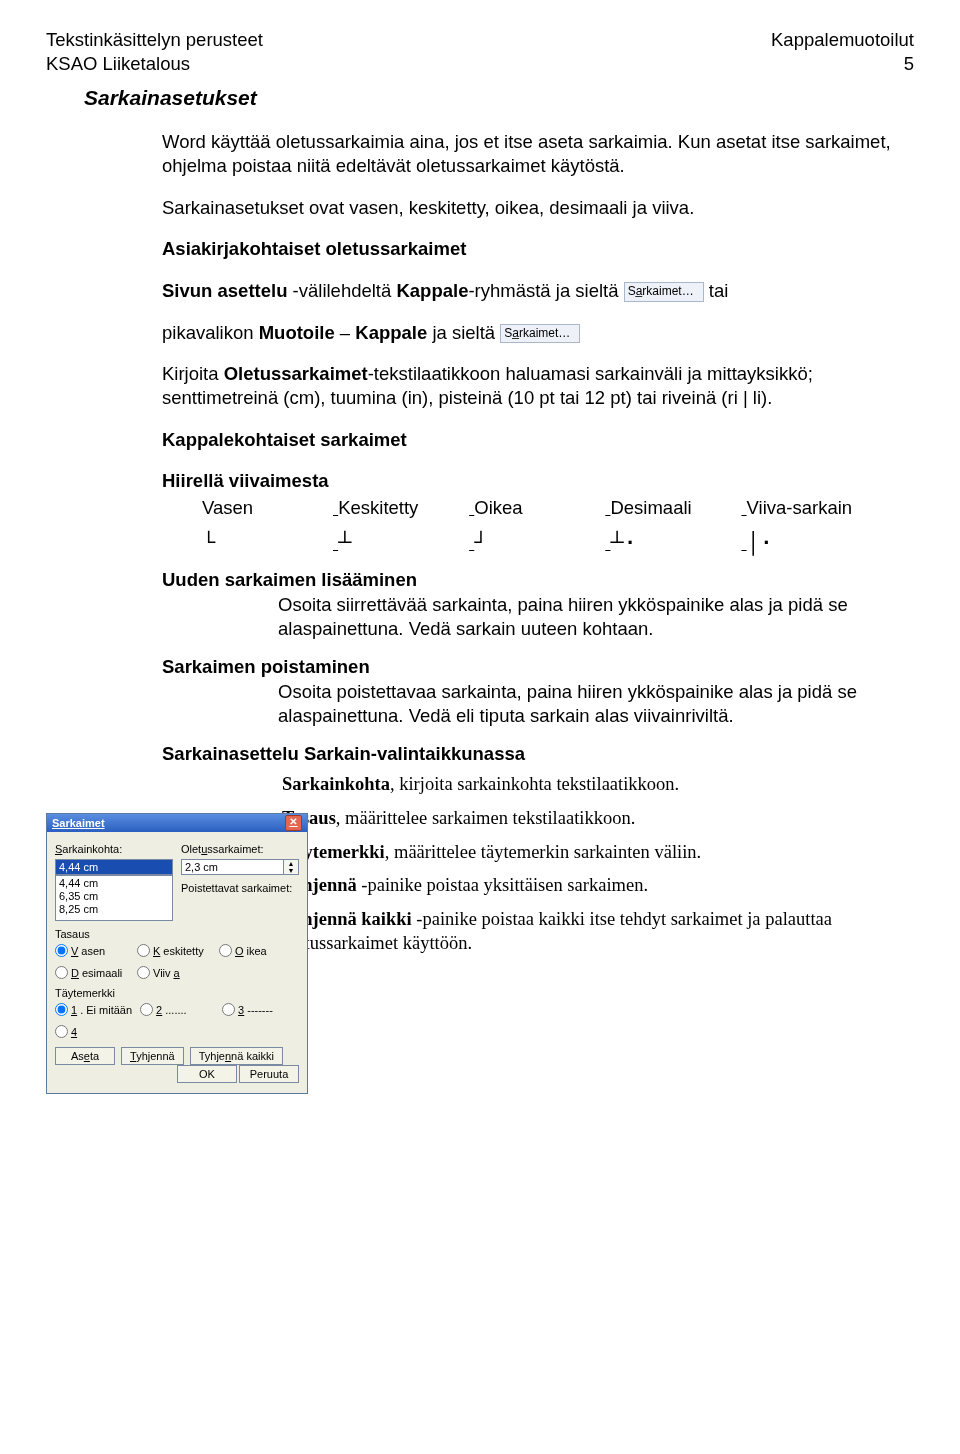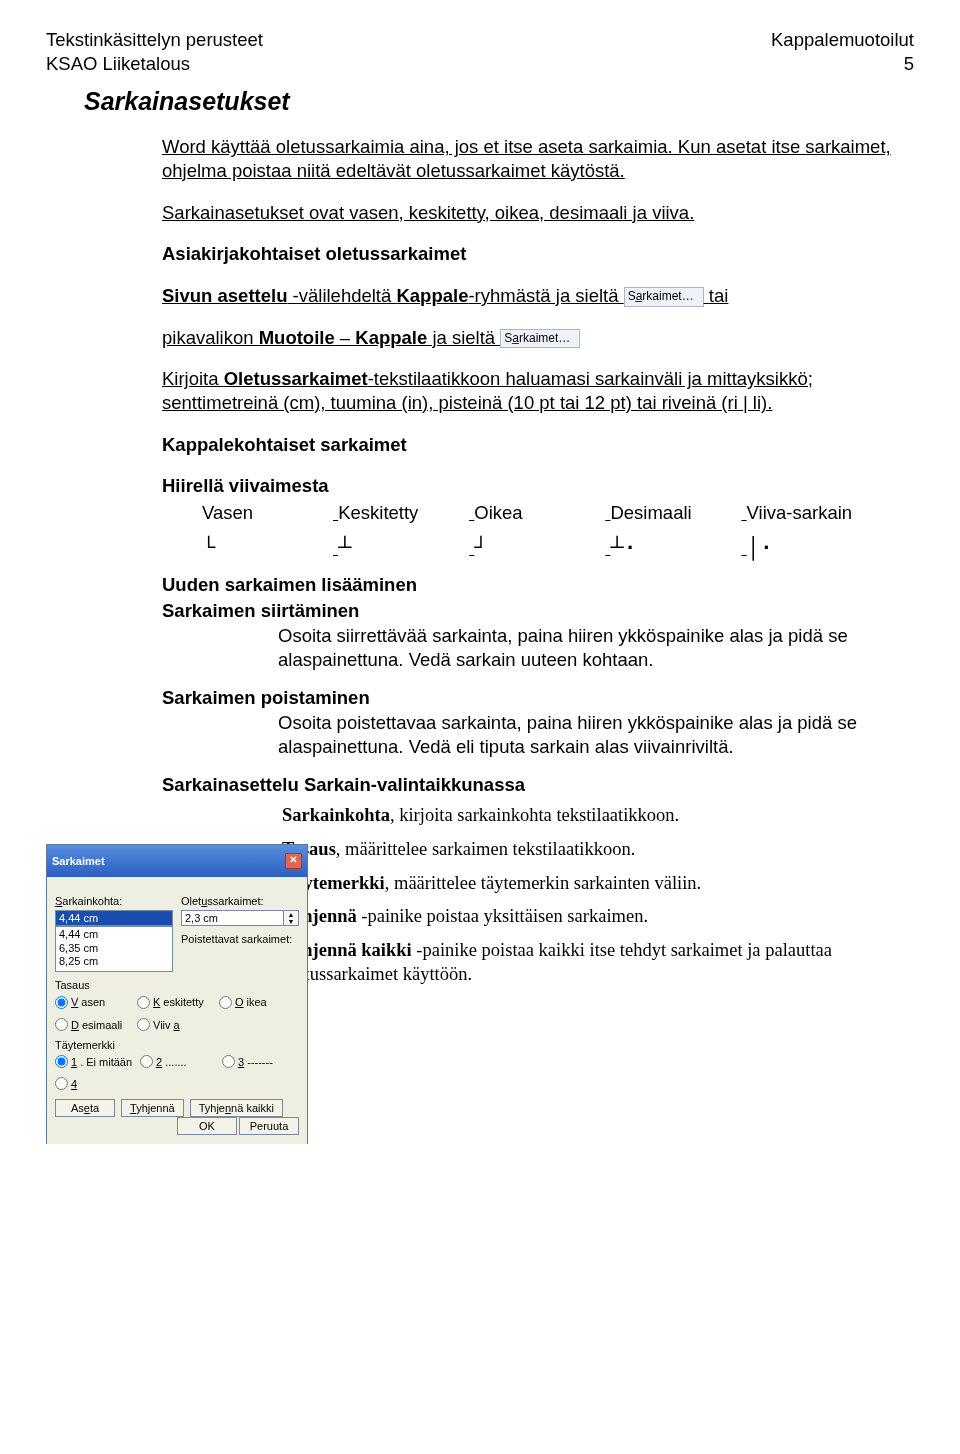--- a/index.html
+++ b/index.html
@@ -1,35 +1,35 @@
 <!DOCTYPE html>
 <html><head>
 <meta charset="utf-8">
 <style>
   html,body{margin:0;padding:0;background:#fff;font-family:Arial,Helvetica,sans-serif;color:#000;}
   .page{width:960px;margin:0 auto;padding:28px 46px 40px 46px;box-sizing:border-box;font-size:18.5px;line-height:1.28;}
   .hdr{display:flex;justify-content:space-between;}
   .hdr .right{text-align:right;}
-  .h1{font-size:25px;font-weight:bold;font-style:italic;margin:10px 0 18px 38px;}
+  .h1{font-size:21px;font-weight:bold;font-style:italic;margin:10px 0 18px 38px;}
   .bodytxt{margin-left:116px;margin-right:4px;}
-  .p{margin:16px 0 18px 0;text-decoration:underline;}
+  .p{margin:16px 0 18px 0;}
   .h2{font-weight:bold;margin:18px 0 18px 0;}
   .btn-small{display:inline-block;border:1px solid #a8b8cc;background:#eef2f8;padding:1px 9px 1px 3px;font-size:12px;vertical-align:middle;}
   .tab-row{margin:3px 0 10px 40px;text-decoration:underline;}
   .th,.ti{display:inline-block;}
   .th{width:125px;margin-right:6px;vertical-align:top;}
   .ti{width:125px;margin-right:6px;text-align:left;font-family:'Courier New',monospace;font-size:22px;font-weight:bold;}
   .sub{margin:0 0 2px 0;font-weight:bold;}
   .subtxt{margin:2px 0 14px 116px;}
   .lower{position:relative;margin-top:8px;}
   .dlg-wrap{position:absolute;left:-116px;top:40px;}
   .dlg{width:260px;border:1px solid #5a7aa0;background:#efeee3;font-size:11px;color:#000;font-family:Tahoma,Arial,sans-serif;}
-  .dlg .tbar{background:linear-gradient(#5a8ee0,#2a5fc0);color:#fff;font-weight:bold;padding:8px 5px;display:flex;justify-content:space-between;align-items:center;}
+  .dlg .tbar{background:linear-gradient(#5a8ee0,#2a5fc0);color:#fff;font-weight:bold;padding:1px 5px;display:flex;justify-content:space-between;align-items:center;text-decoration:underline;}
   .dlg .xbtn{display:inline-block;width:15px;height:14px;background:#e46650;border:1px solid #9d3a2b;color:#fff;text-align:center;line-height:12px;font-size:10px;border-radius:2px;}
-  .dlg .body{padding:17px 8px;}
+  .dlg .body{padding:10px 8px;}
   .dlg .row{display:flex;gap:8px;margin-bottom:4px;}
   .dlg .col{flex:1;}
   .dlg .lbl{margin-bottom:2px;}
   .dlg input[type=text]{width:100%;box-sizing:border-box;border:1px solid #7a8aa0;padding:1px 3px;font-size:11px;background:#fff;}
   .dlg .spin{display:flex;}
   .dlg .spin input{flex:1;}
   .dlg .spin .arrows{width:14px;border:1px solid #7a8aa0;border-left:0;display:flex;flex-direction:column;}
   .dlg .spin .arrows span{flex:1;text-align:center;font-size:7px;line-height:7px;background:#f6f6f0;}
   .dlg .list{border:1px solid #7a8aa0;background:#fff;height:42px;padding:1px 3px;font-size:11px;line-height:1.2;}
   .dlg .grp-label{margin:6px 0 3px 0;}
@@ -96,21 +96,20 @@
   <div class="tab-row">
     <span class="ti">└</span>
     <span class="ti">┴</span>
     <span class="ti">┘</span>
     <span class="ti">┴·</span>
     <span class="ti">│·</span>
   </div>
 
   <div class="sub">Uuden sarkaimen lisääminen</div>
 
-  <div class="sub">Sarkaimen siirtäminen</div>
   <div class="subtxt">Osoita siirrettävää sarkainta, paina hiiren ykköspainike alas ja pidä se alaspainettuna. Vedä sarkain uuteen kohtaan.</div>
 
   <div class="sub">Sarkaimen poistaminen</div>
   <div class="subtxt">Osoita poistettavaa sarkainta, paina hiiren ykköspainike alas ja pidä se alaspainettuna. Vedä eli tiputa sarkain alas viivainriviltä.</div>
 
   <div class="sub">
     <span>Sarkainasettelu </span><span>Sarkain</span><span>-valintaikkunassa</span>
   </div>
 
   <div class="lower">

